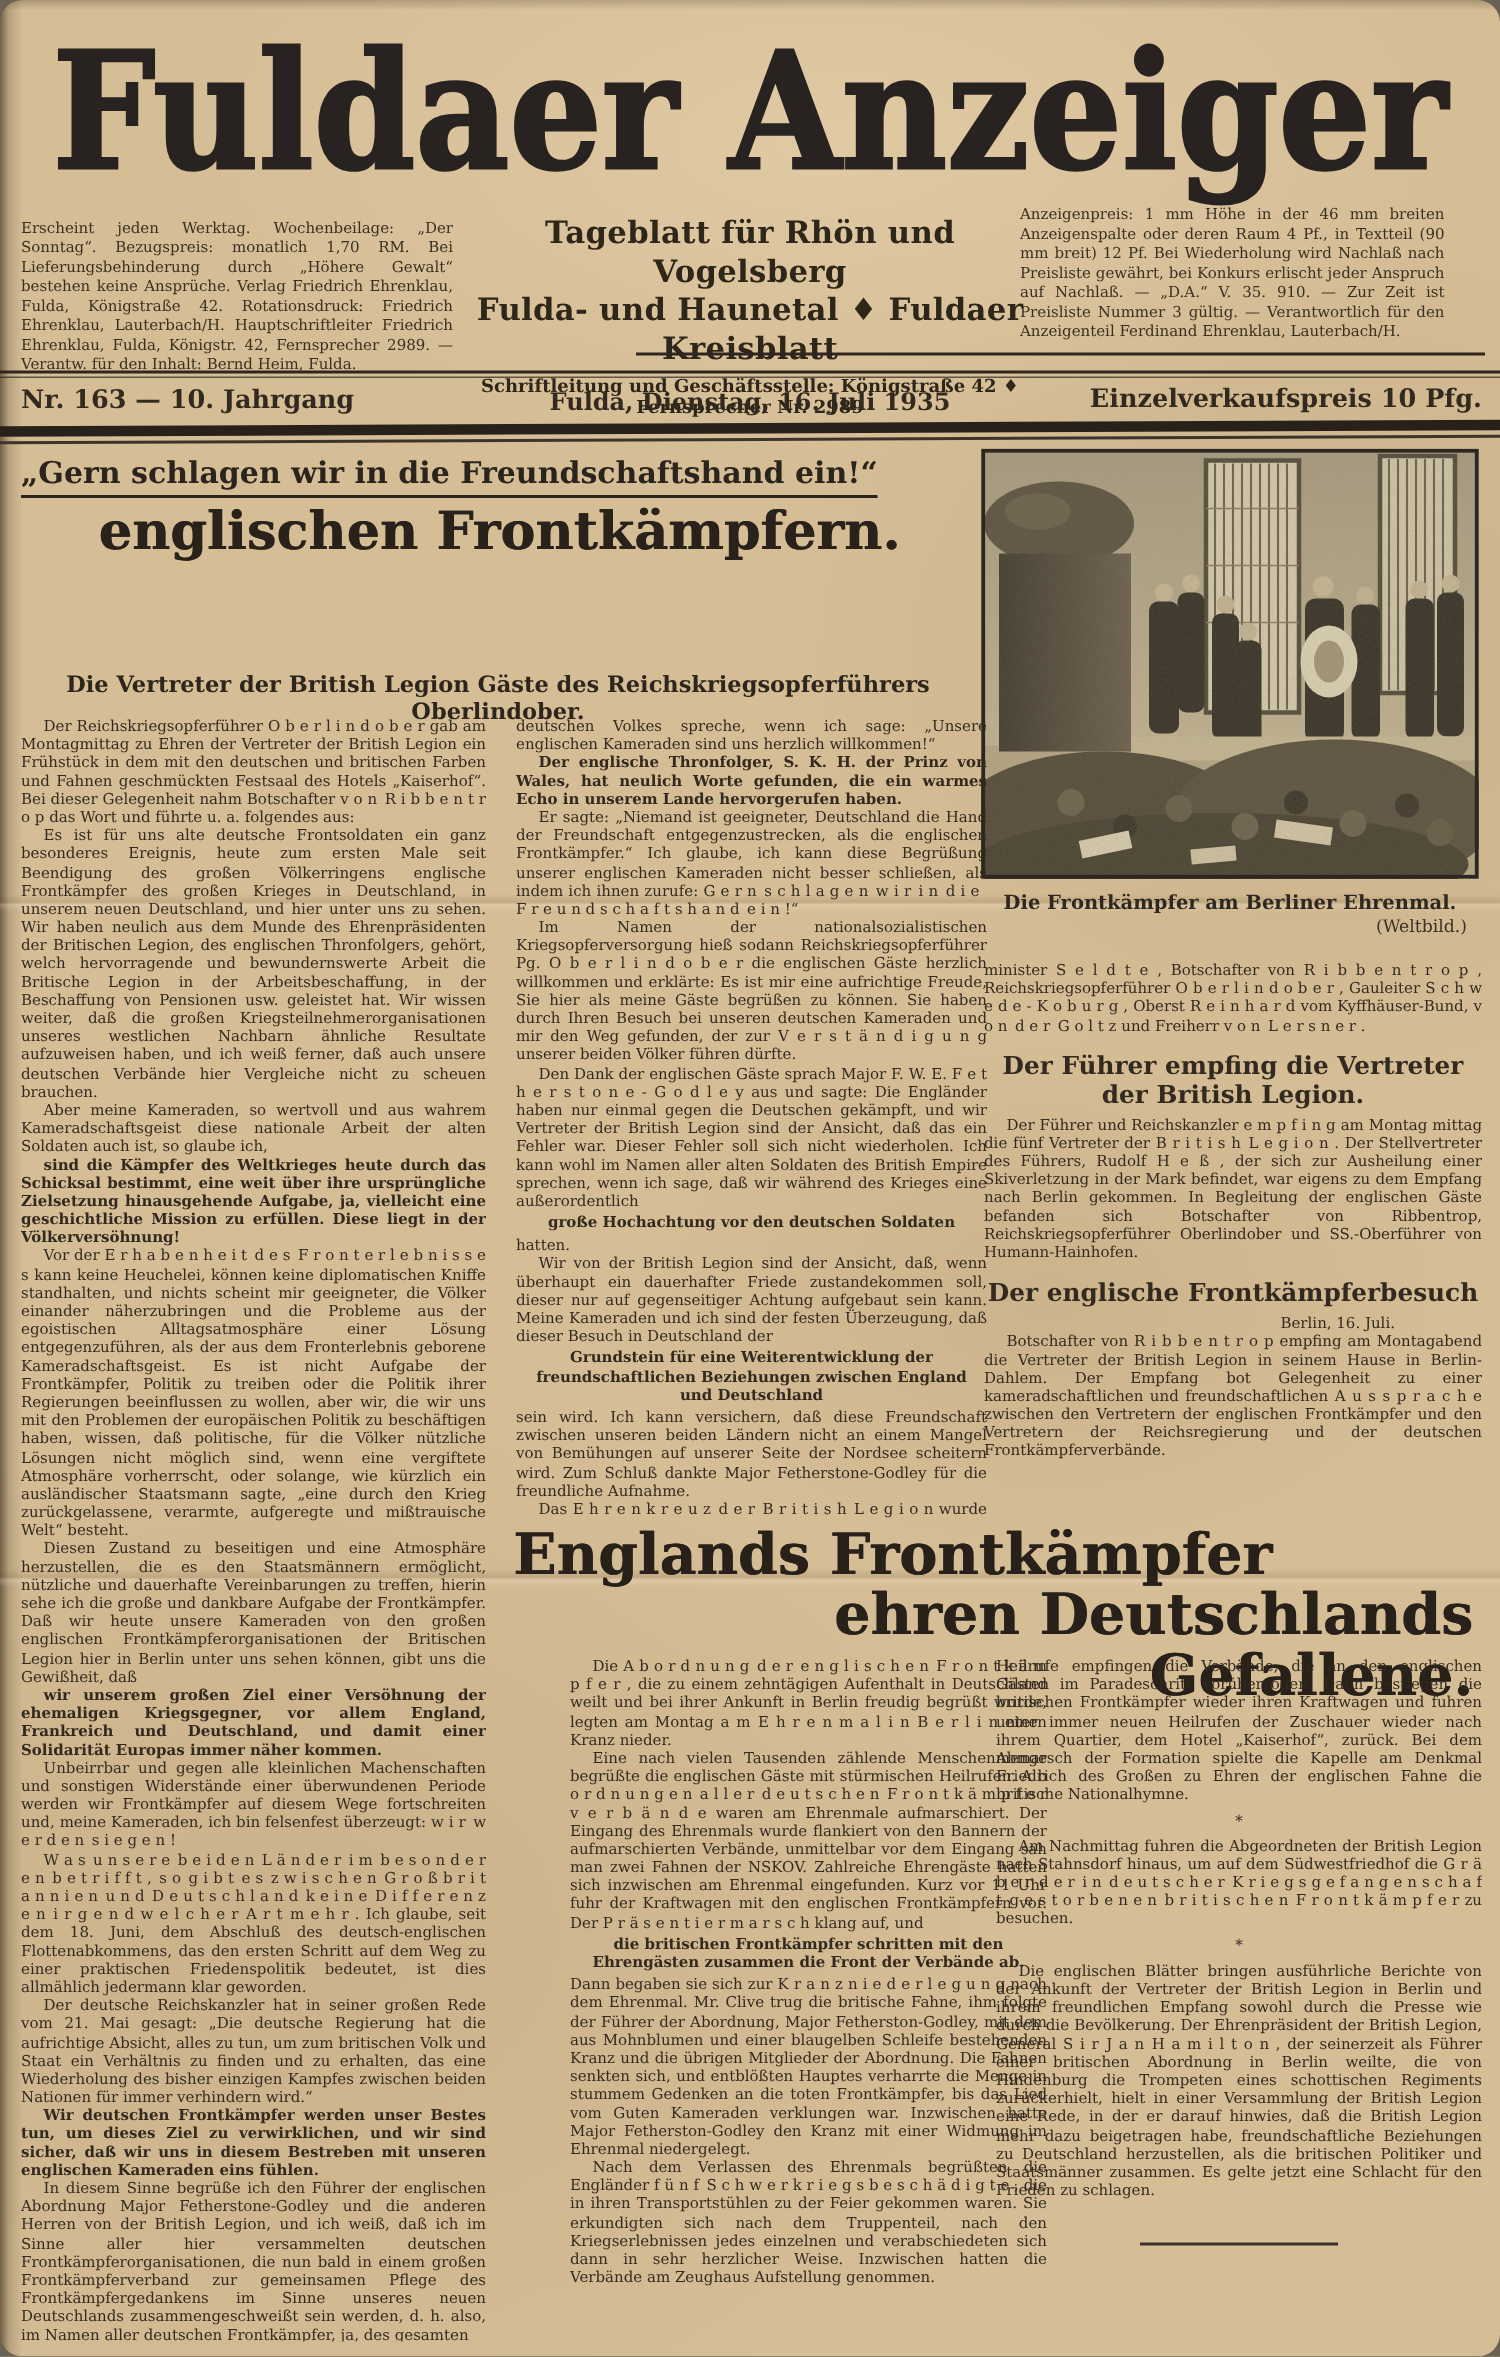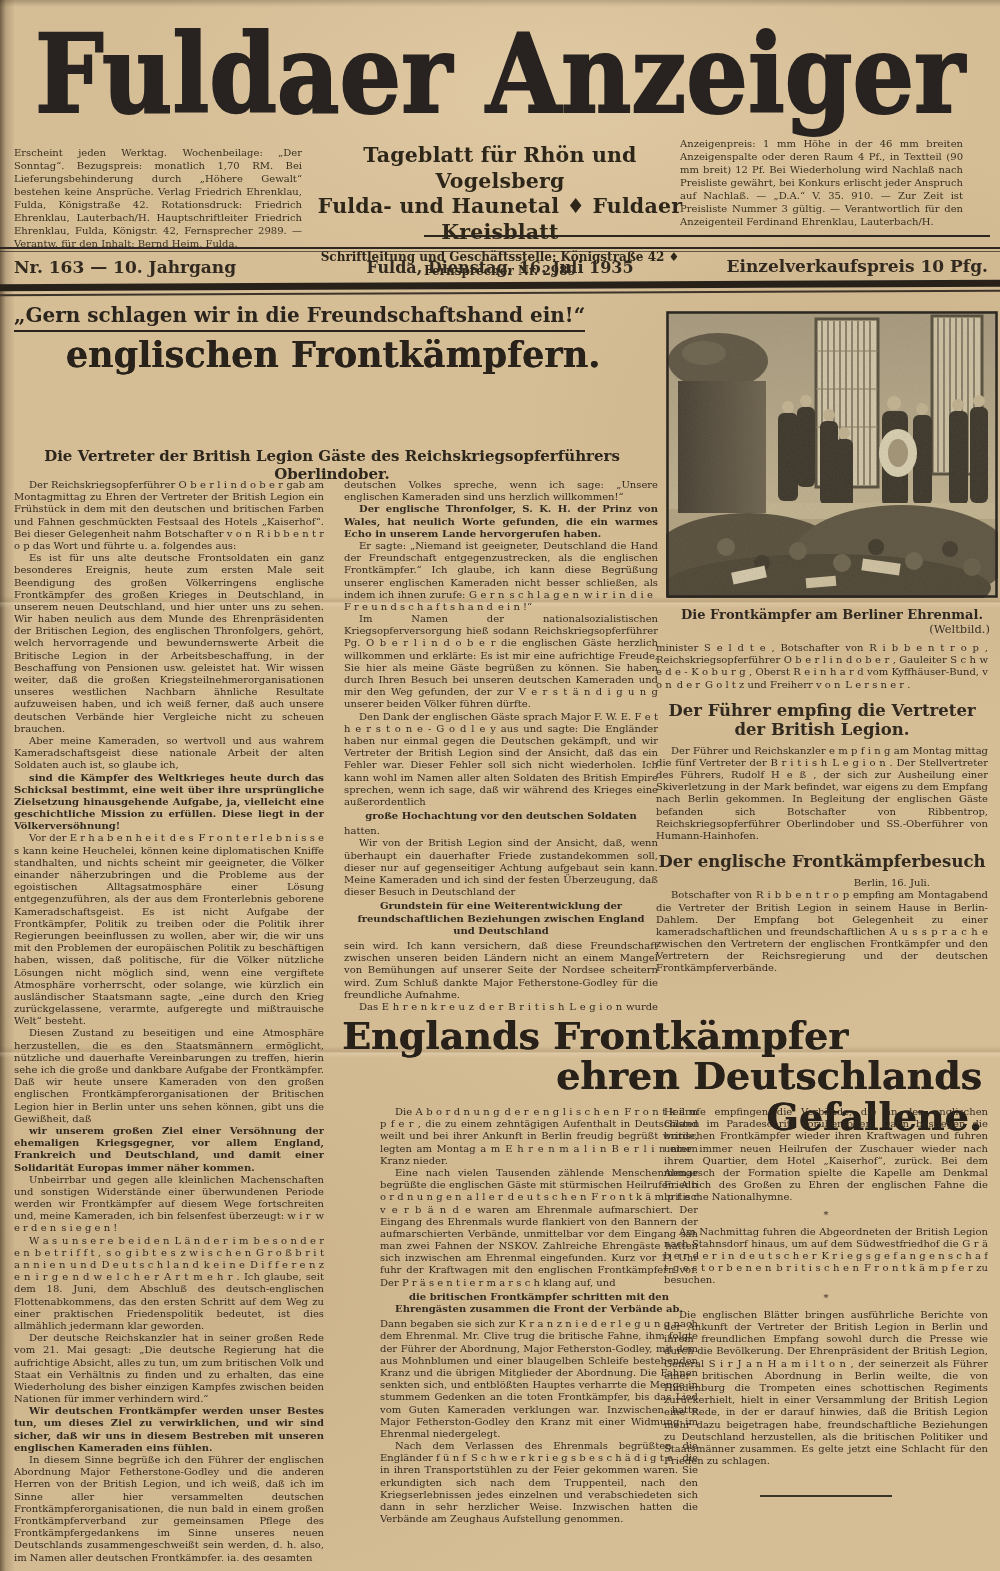--- a/index.html
+++ b/index.html
@@ -7,20 +7,21 @@
     position:relative;width:1000px;height:1571px;overflow:hidden;
     font-family:"DejaVu Serif",serif;color:#332a1f;
     background:
       radial-gradient(ellipse 620px 300px at 55% 6%, rgba(242,223,184,.38), transparent 70%),
       radial-gradient(ellipse 520px 420px at 88% 28%, rgba(118,88,48,.12), transparent 70%),
       radial-gradient(ellipse 700px 520px at 18% 82%, rgba(126,96,56,.12), transparent 72%),
       radial-gradient(ellipse 400px 260px at 70% 55%, rgba(120,92,52,.10), transparent 70%),
       linear-gradient(90deg, rgba(52,38,20,.62) 0px, rgba(52,38,20,.18) 6px, rgba(52,38,20,0) 15px),
       linear-gradient(180deg, rgba(60,46,26,.28) 0px, rgba(60,46,26,0) 7px),
       #d5bd96;
+    border-radius: 15px;
   }
   .crease{position:absolute;left:0;right:0;height:12px;pointer-events:none;
     background:linear-gradient(180deg,transparent,rgba(92,70,40,.16) 45%,rgba(255,244,218,.22) 60%,transparent);}
   
   .masthead-svg{position:absolute;left:28px;top:6px;}
   .imprint{position:absolute;font-size:10px;line-height:1.3;text-align:justify;color:#38301f;}
   .imprint.left{left:14px;top:146px;width:288px;}
   .imprint.right{left:680px;top:137px;width:283px;}
   .center-block{position:absolute;left:296px;top:143px;width:408px;text-align:center;color:#2d2619;}
   .center-block .sub{font-weight:bold;font-size:20.5px;line-height:1.25;letter-spacing:.2px;}
@@ -94,21 +95,21 @@
   <div class="price">Einzelverkaufspreis 10 Pfg.</div>
   <div class="bar-thick"></div>
   <div class="bar-thin"></div>
 
   <div class="kicker">„Gern schlagen wir in die Freundschaftshand ein!“</div>
   <div class="headline1">
     <div>englischen Frontkämpfern.</div>
   </div>
   <div class="subhead1">Die Vertreter der British Legion Gäste des Reichskriegsopferführers Oberlindober.</div>
 
-  <figure class="photo-fig" style="margin:12px">
+  <figure class="photo-fig" style="margin:0">
     <svg width="332" height="287" viewBox="0 0 332 287">
       <defs>
         <linearGradient id="wallg" x1="0" y1="0" x2="0" y2="1">
           <stop offset="0" stop-color="#a99c81"></stop>
             <stop offset="1" stop-color="#c2b492"></stop>
         </linearGradient>
         <linearGradient id="pillarg" x1="0" y1="0" x2="1" y2="0">
           <stop offset="0" stop-color="#453e32"></stop>
             <stop offset="1" stop-color="#6d6350"></stop>
         </linearGradient>

